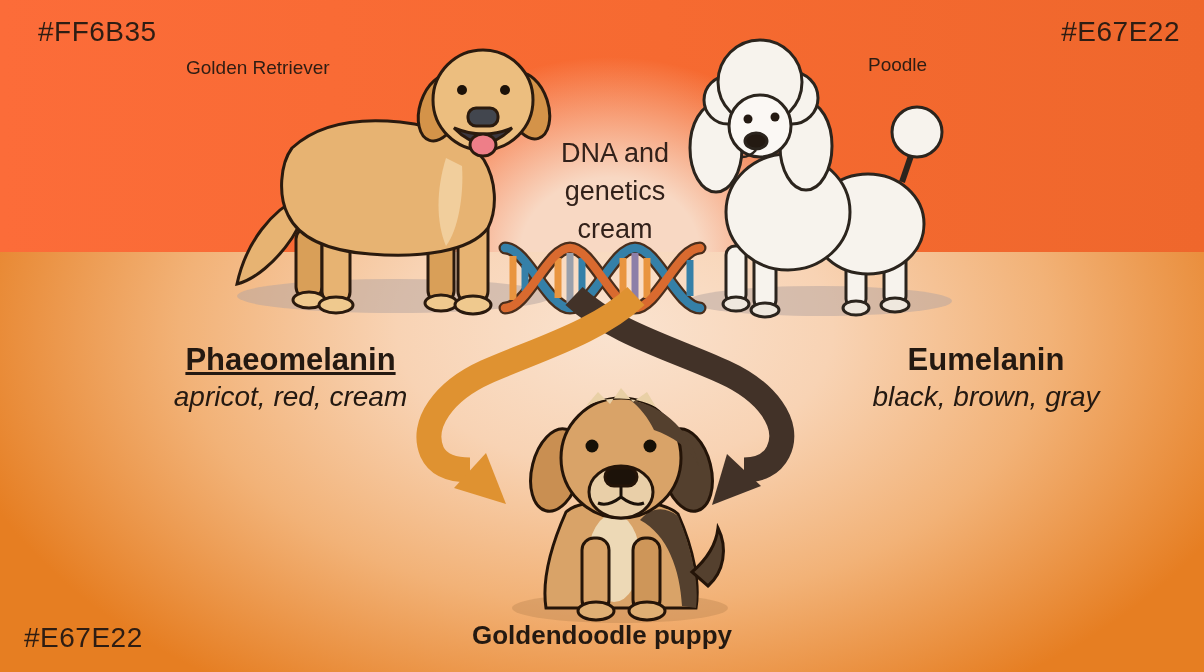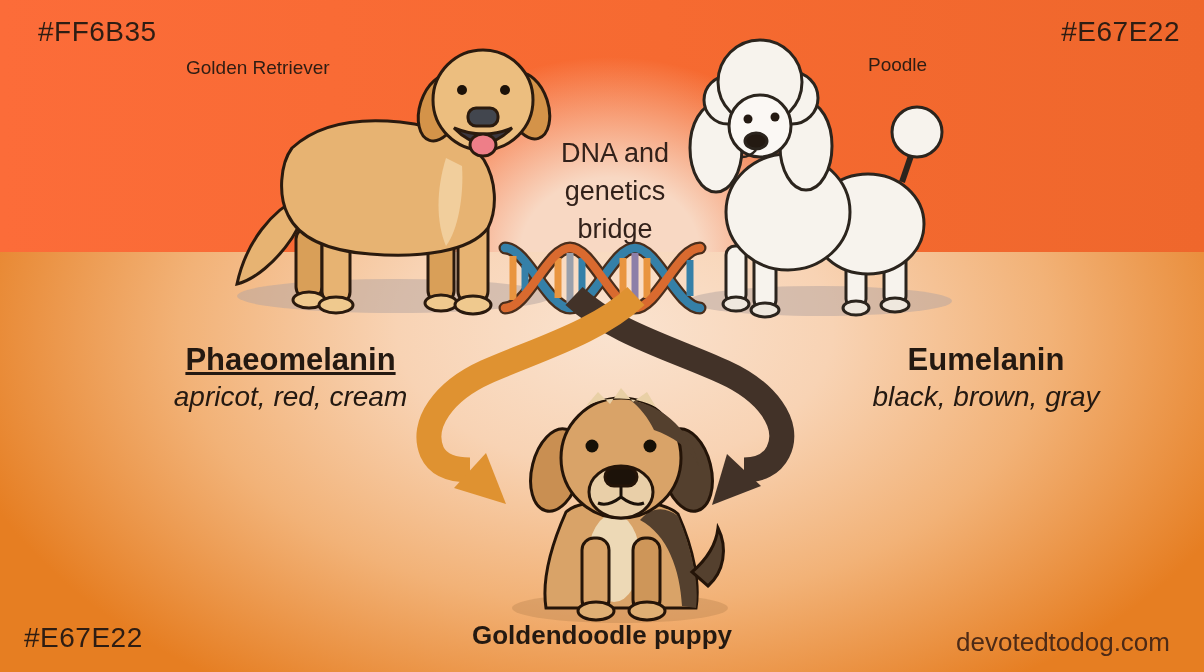--- a/index.html
+++ b/index.html
@@ -150,25 +150,24 @@
   </svg>
 
   <div class="lbl hex" style="left:22px;top:16px;margin-left:16px;">#FF6B35</div>
   <div class="lbl hex" style="right:24px;top:16px;">#E67E22</div>
 
   <div class="lbl breed" style="left:186px;top:57px;">Golden Retriever</div>
   <div class="lbl breed" style="left:868px;top:54px;">Poodle</div>
 
   <div class="lbl bridge">DNA and
 genetics
-bridge</div>
+cream</div>
 
   <div class="lbl pig-title phaeo" style="top:342px;text-decoration:underline;">Phaeomelanin</div>
   <div class="lbl pig-colors phaeo" style="top:381px;">apricot, red, cream</div>
 
   <div class="lbl pig-title eume" style="top:342px;">Eumelanin</div>
   <div class="lbl pig-colors eume" style="top:381px;">black, brown, gray</div>
 
   <div class="lbl offspring">Goldendoodle puppy</div>
 
   <div class="lbl hex" style="left:24px;top:622px;">#E67E22</div>
-  <div class="lbl watermark">devotedtodog.com</div>
 </div>
 
 </body></html>

